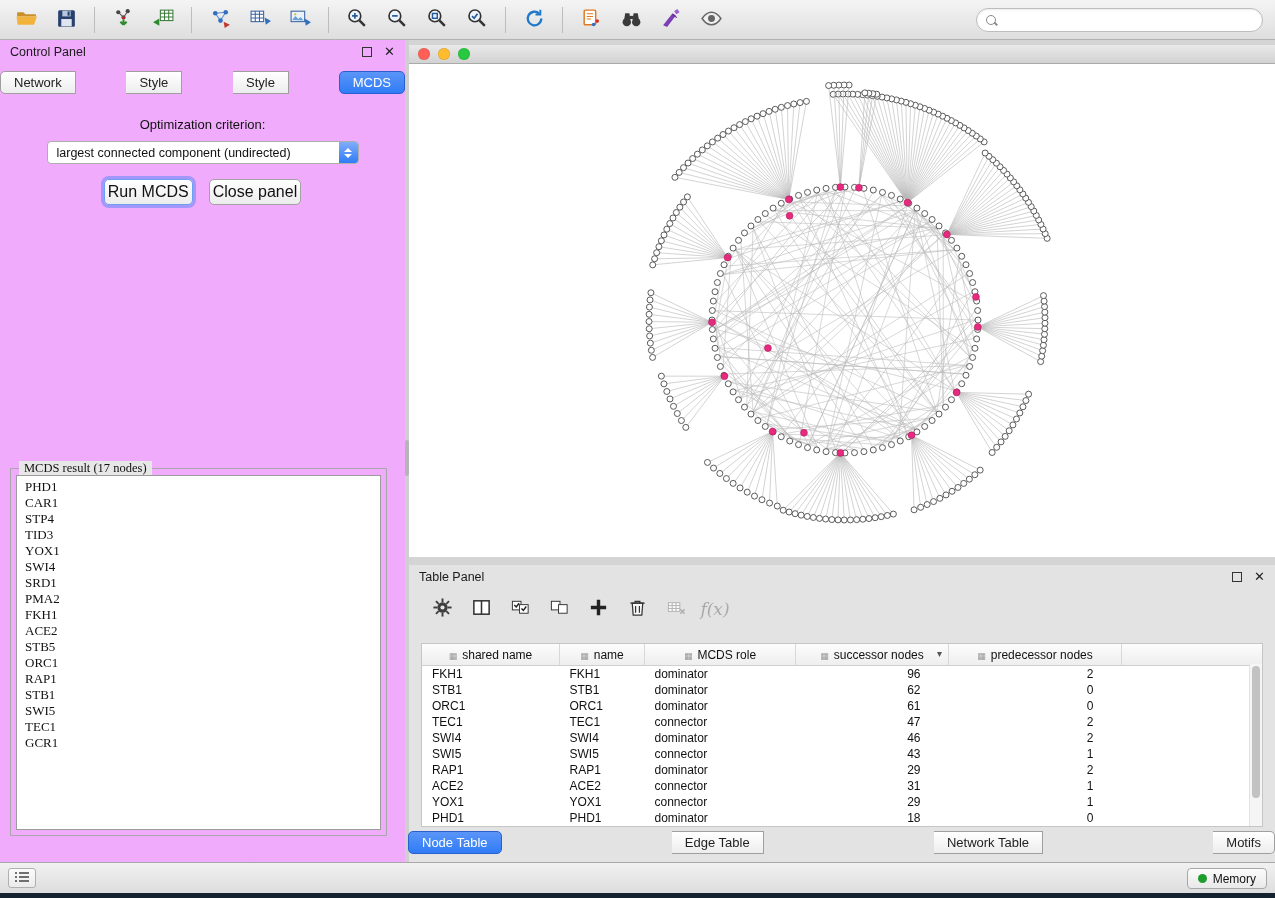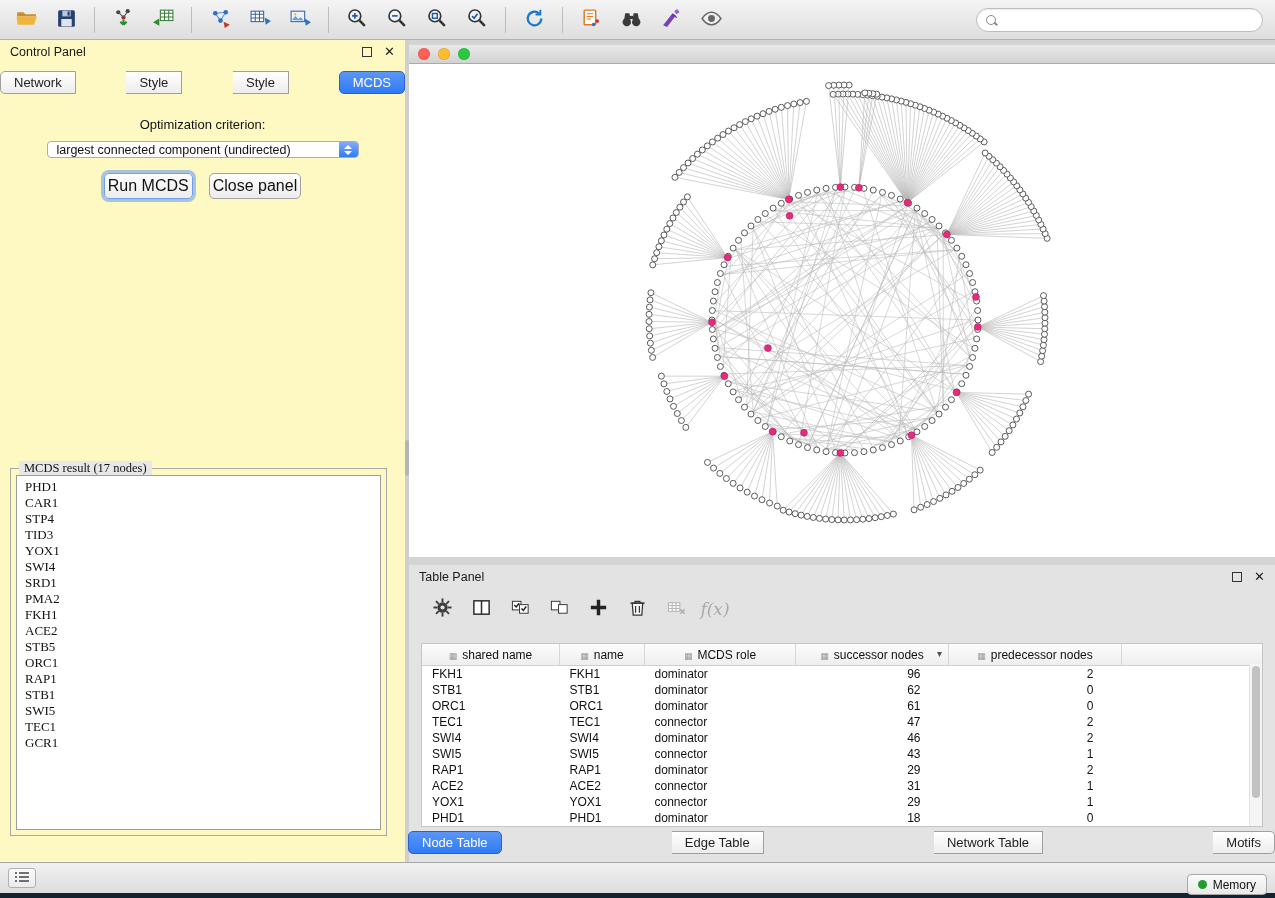--- a/index.html
+++ b/index.html
@@ -16,28 +16,28 @@
   .mag::after{content:"";position:absolute;left:7px;top:7px;width:4px;height:1.5px;background:#8a8a8a;transform:rotate(45deg);}
   .search input{border:none;outline:none;background:transparent;flex:1;font-size:13px;font-family:inherit;}
 
   
   .panel-head{display:flex;align-items:center;justify-content:space-between;padding:5px 10px 0 10px;font-size:12.5px;color:#1a1a1a;}
   .ph-icons{display:flex;align-items:center;gap:12px;}
   .float-ic{width:8px;height:8px;border:1.5px solid #333;display:inline-block;}
   .close-ic{font-size:13px;font-weight:bold;color:#222;line-height:10px;}
 
   
-  .control-panel{position:absolute;left:0;top:40px;width:405px;height:822px;background:#fef9c3;box-sizing:border-box;}
+  .control-panel{position:absolute;left:0;top:40px;width:405px;height:822px;background:#f0abfc;box-sizing:border-box;}
   .seg-tabs{display:flex;justify-content:space-between;margin-top:12px;}
   .seg{font-family:inherit;font-size:13px;padding:3px 13px;background:linear-gradient(#ffffff,#ededed);border:1px solid #9f9f9f;border-left:none;color:#222;cursor:default;}
   .seg:first-child{border-left:1px solid #9f9f9f;border-radius:5px 0 0 5px;}
   .seg:last-child{border-radius:0 5px 5px 0;}
   .seg.active{background:linear-gradient(#5b95f8,var(--accent,#2f7cf6));color:#fff;border:1px solid #2a5fd0;border-radius:5px;margin-left:-1px;}
   .opt-label{text-align:center;margin-top:23px;font-size:13px;color:#111;}
-  .combo{margin:9px auto 0 auto;width:312px;height:17px;border:1px solid #adadad;border-radius:4px;background:#fff;position:relative;display:flex;align-items:center;padding-left:9px;box-sizing:border-box;font-size:12.5px;color:#111;}
+  .combo{margin:9px auto 0 auto;width:312px;height:23px;border:1px solid #adadad;border-radius:4px;background:#fff;position:relative;display:flex;align-items:center;padding-left:9px;box-sizing:border-box;font-size:12.5px;color:#111;}
   .combo-step{position:absolute;right:0;top:0;width:19px;height:100%;border-radius:0 3px 3px 0;background:linear-gradient(#82acfa,var(--accent,#2f7cf6));display:flex;flex-direction:column;align-items:center;justify-content:center;gap:2px;}
   .combo-step .up{width:0;height:0;border-left:4px solid transparent;border-right:4px solid transparent;border-bottom:4px solid #fff;}
   .combo-step .dn{width:0;height:0;border-left:4px solid transparent;border-right:4px solid transparent;border-top:4px solid #fff;}
   .btn-row{display:flex;justify-content:center;gap:16px;margin-top:15px;}
   .mac-btn{font-family:inherit;font-size:16px;padding:3px 3px;background:linear-gradient(#ffffff,#ececec);border:1px solid #a2a2a2;border-radius:5px;color:#111;cursor:default;}
   .mac-btn.focus{box-shadow:0 0 0 3px rgba(64,128,248,.45);border-color:#6f9ef2;}
   .groupbox{position:absolute;left:10px;right:18px;top:428px;bottom:26px;border:1px solid #a8a8a8;font-family:Liberation Serif, serif;}
   .gb-title{position:absolute;top:-8px;left:8px;background:#e7e7e7;padding:0 5px;font-size:12.5px;color:#111;}
   .result-list{position:absolute;left:5px;right:5px;top:6px;bottom:5px;background:#fff;border:1px solid #9c9c9c;overflow:hidden;padding:3px 0 0 8px;font-size:13px;line-height:16px;color:#111;}
 
@@ -71,21 +71,21 @@
   .chev{position:absolute;right:6px;top:4px;color:#555;font-size:10px;}
   tbody td{height:16px;padding:0 6px 0 10px;white-space:nowrap;overflow:hidden;}
   tbody td.num{text-align:right;padding-right:28px;}
   .vscroll{position:absolute;right:0;top:20px;bottom:0;width:12px;background:#f5f5f5;border-left:1px solid #e2e2e2;}
   .vthumb{position:absolute;top:2px;left:2px;width:8px;height:132px;background:#c2c2c2;border-radius:4px;}
   .seg-tabs.bottom{position:absolute;left:0;right:0;bottom:8px;margin-top:0;}
 
   
   .statusbar{position:absolute;left:0;top:862px;width:1275px;height:31px;background:linear-gradient(#f1f1f1,#dddddd);border-top:1px solid #a8a8a8;box-sizing:border-box;}
   .sb-left{position:absolute;left:8px;top:5px;width:28px;height:20px;border:1px solid #b0b0b0;border-radius:3px;background:linear-gradient(#fbfbfb,#ebebeb);display:flex;align-items:center;justify-content:center;padding:0;cursor:default;}
-  .memory-btn{position:absolute;right:8px;top:11px;height:21px;display:flex;align-items:center;gap:6px;padding:0 10px;border:1px solid #a8a8a8;border-radius:4px;background:linear-gradient(#fbfbfb,#e9e9e9);font-family:inherit;font-size:12px;color:#111;cursor:default;}
+  .memory-btn{position:absolute;right:8px;top:5px;height:21px;display:flex;align-items:center;gap:6px;padding:0 10px;border:1px solid #a8a8a8;border-radius:4px;background:linear-gradient(#fbfbfb,#e9e9e9);font-family:inherit;font-size:12px;color:#111;cursor:default;}
   .memdot{width:9px;height:9px;border-radius:50%;background:#1f9d2c;}
 </style>
 </head>
 <body>
 
 <div class="app">
 
   <div class="toolbar">
     <button class="tbtn">
         <span><svg viewBox="0 0 22 22">

